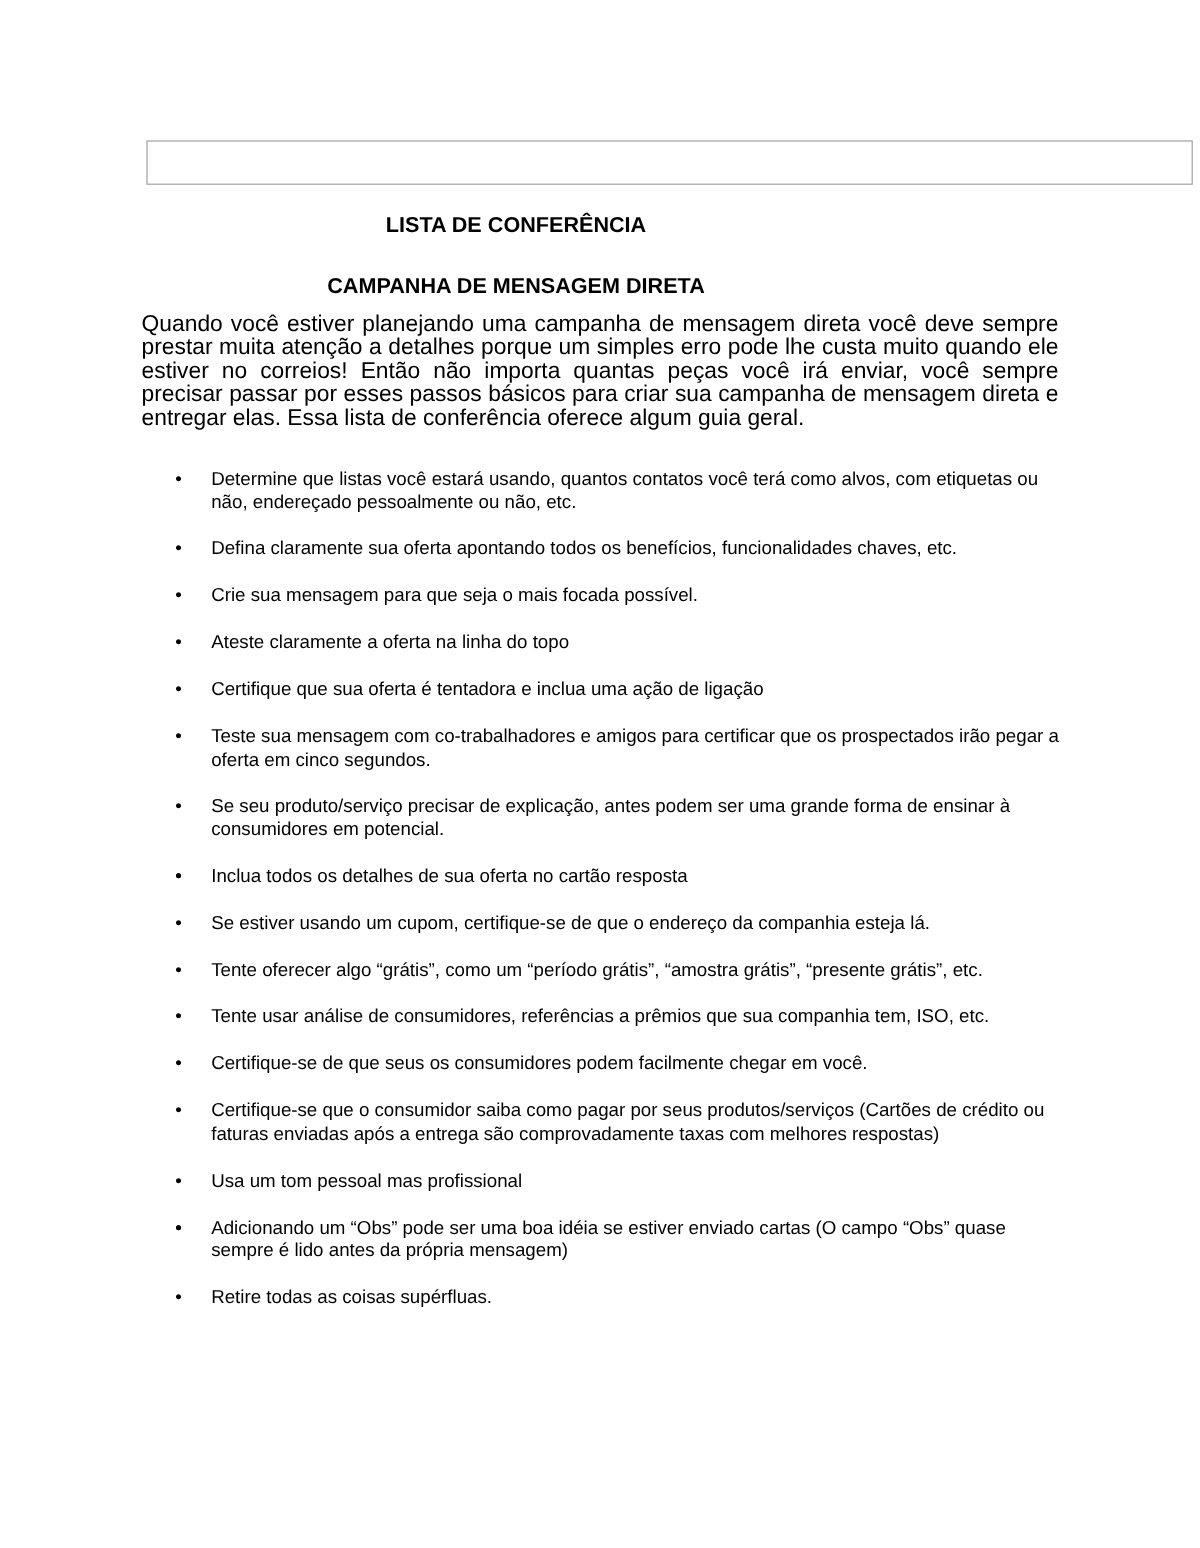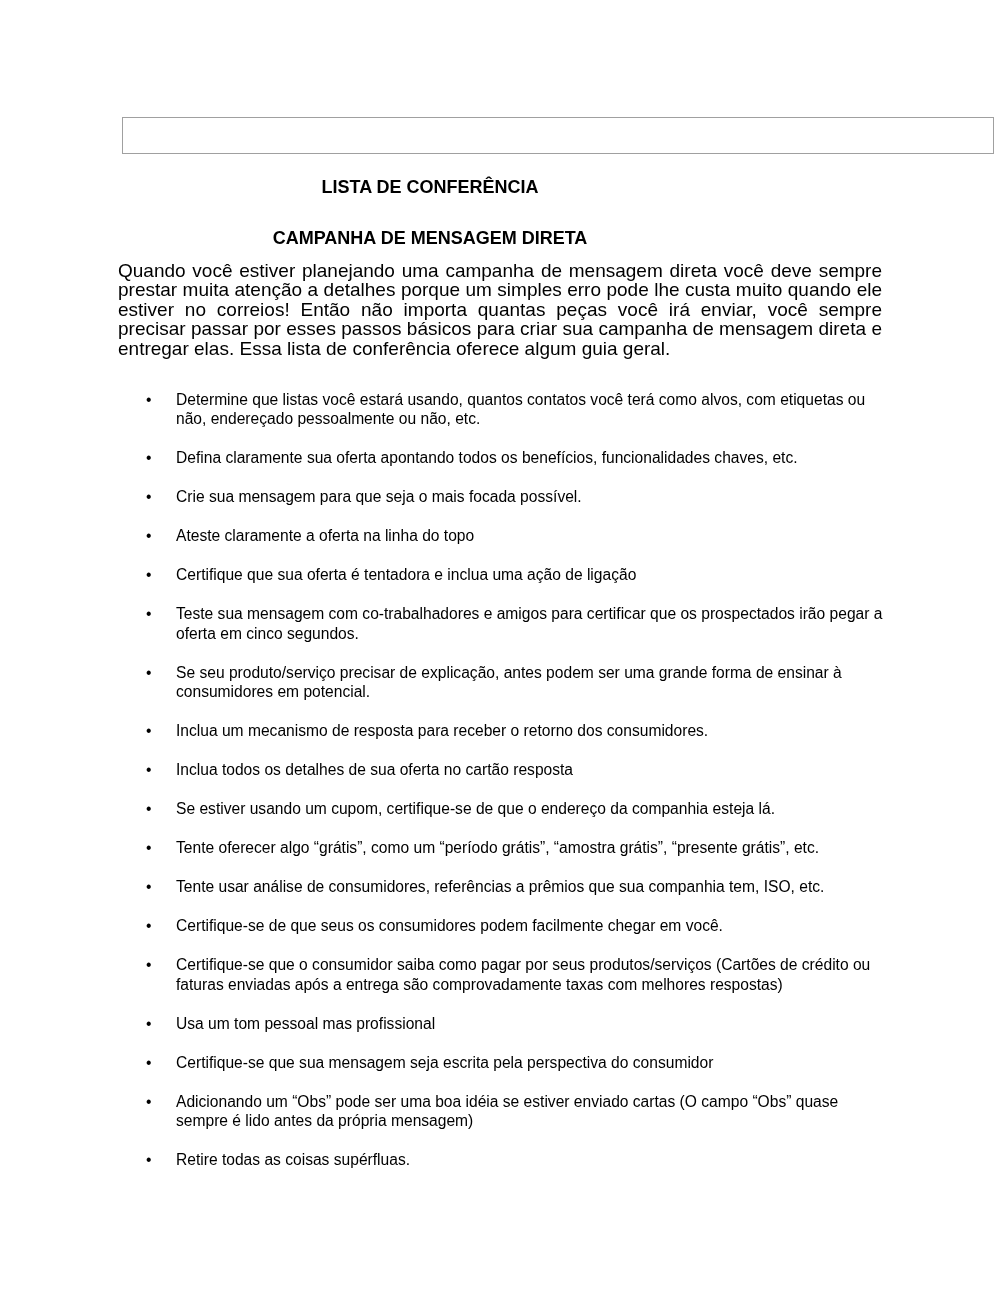--- a/index.html
+++ b/index.html
@@ -30,24 +30,24 @@
 <p class="intro">Quando você estiver planejando uma campanha de mensagem direta você deve sempre prestar muita atenção a detalhes porque um simples erro pode lhe custa muito quando ele estiver no correios! Então não importa quantas peças você irá enviar, você sempre precisar passar por esses passos básicos para criar sua campanha de mensagem direta e entregar elas. Essa lista de conferência oferece algum guia geral.</p>
 
 <ul class="checklist">
   <li><span class="bullet">•</span><span>Determine que listas você estará usando, quantos contatos você terá como alvos, com etiquetas ou não, endereçado pessoalmente ou não, etc.</span></li>
   <li><span class="bullet">•</span><span>Defina claramente sua oferta apontando todos os benefícios, funcionalidades chaves, etc.</span></li>
   <li><span class="bullet">•</span><span>Crie sua mensagem para que seja o mais focada possível.</span></li>
   <li><span class="bullet">•</span><span>Ateste claramente a oferta na linha do topo</span></li>
   <li><span class="bullet">•</span><span>Certifique que sua oferta é tentadora e inclua uma ação de ligação</span></li>
   <li><span class="bullet">•</span><span>Teste sua mensagem com co-trabalhadores e amigos para certificar que os prospectados irão pegar a oferta em cinco segundos.</span></li>
   <li><span class="bullet">•</span><span>Se seu produto/serviço precisar de explicação, antes podem ser uma grande forma de ensinar à consumidores em potencial.</span></li>
-  <li><span class="bullet">•</span><span>Inclua um mecanismo de resposta para receber o retorno dos consumidores.</span></li>
+  <li><span class="bullet">•</span></li>
   <li><span class="bullet">•</span><span>Inclua todos os detalhes de sua oferta no cartão resposta</span></li>
   <li><span class="bullet">•</span><span>Se estiver usando um cupom, certifique-se de que o endereço da companhia esteja lá.</span></li>
   <li><span class="bullet">•</span><span>Tente oferecer algo “grátis”, como um “período grátis”, “amostra grátis”, “presente grátis”, etc.</span></li>
   <li><span class="bullet">•</span><span>Tente usar análise de consumidores, referências a prêmios que sua companhia tem, ISO, etc.</span></li>
   <li><span class="bullet">•</span><span>Certifique-se de que seus os consumidores podem facilmente chegar em você.</span></li>
   <li><span class="bullet">•</span><span>Certifique-se que o consumidor saiba como pagar por seus produtos/serviços (Cartões de crédito ou faturas enviadas após a entrega são comprovadamente taxas com melhores respostas)</span></li>
   <li><span class="bullet">•</span><span>Usa um tom pessoal mas profissional</span></li>
-  <li><span class="bullet">•</span><span>Certifique-se que sua mensagem seja escrita pela perspectiva do consumidor</span></li>
+  <li><span class="bullet">•</span></li>
   <li><span class="bullet">•</span><span>Adicionando um “Obs” pode ser uma boa idéia se estiver enviado cartas (O campo “Obs” quase sempre é lido antes da própria mensagem)</span></li>
   <li><span class="bullet">•</span><span>Retire todas as coisas supérfluas.</span></li>
 </ul>
 
 </body></html>

